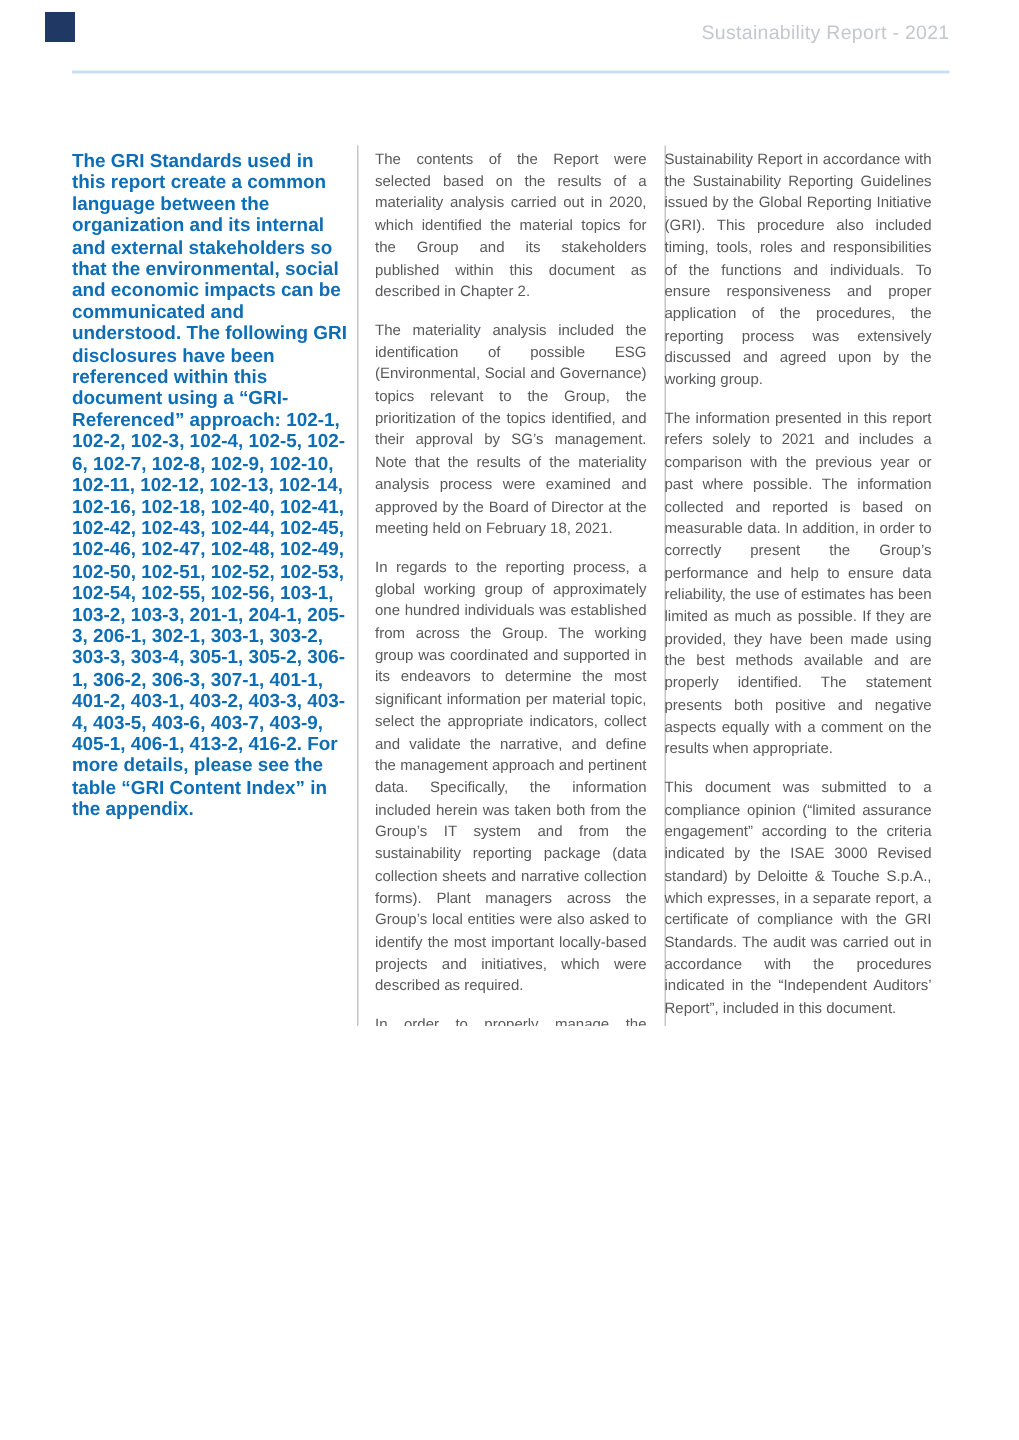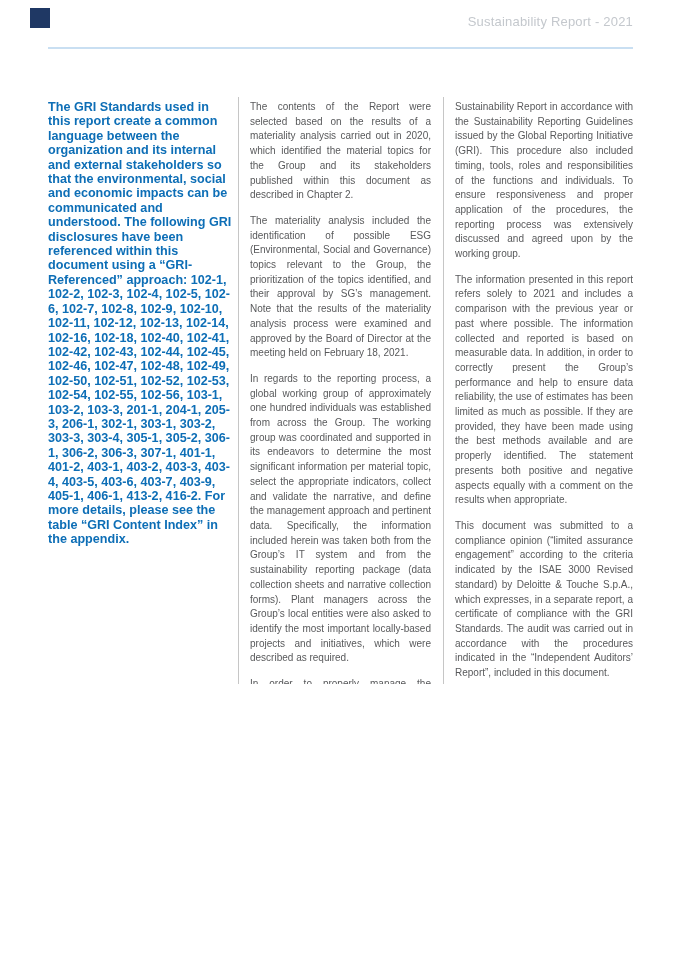--- a/index.html
+++ b/index.html
@@ -30,21 +30,21 @@
   
   .col{position:absolute;top:100px;}
   .col p{margin:0 0 11px 0;}
   .col-left{
     left:48px;width:184px;
     color:#0d6eb6;font-weight:700;
     font-size:12.6px;line-height:14.4px;
     text-align:left;
   }
   .col-mid{left:250px;width:181px;}
-  .col-right{left:455px;width:178px;}
+  .col-right{left:443px;width:178px;}
   .body-col{
     color:#58595b;
     font-size:10px;line-height:14.7px;
     text-align:justify;
     hyphens:auto;-webkit-hyphens:auto;
   }
   .divider{
     position:absolute;top:97px;
     width:1px;height:700px;
     background:#c6c6c6;

